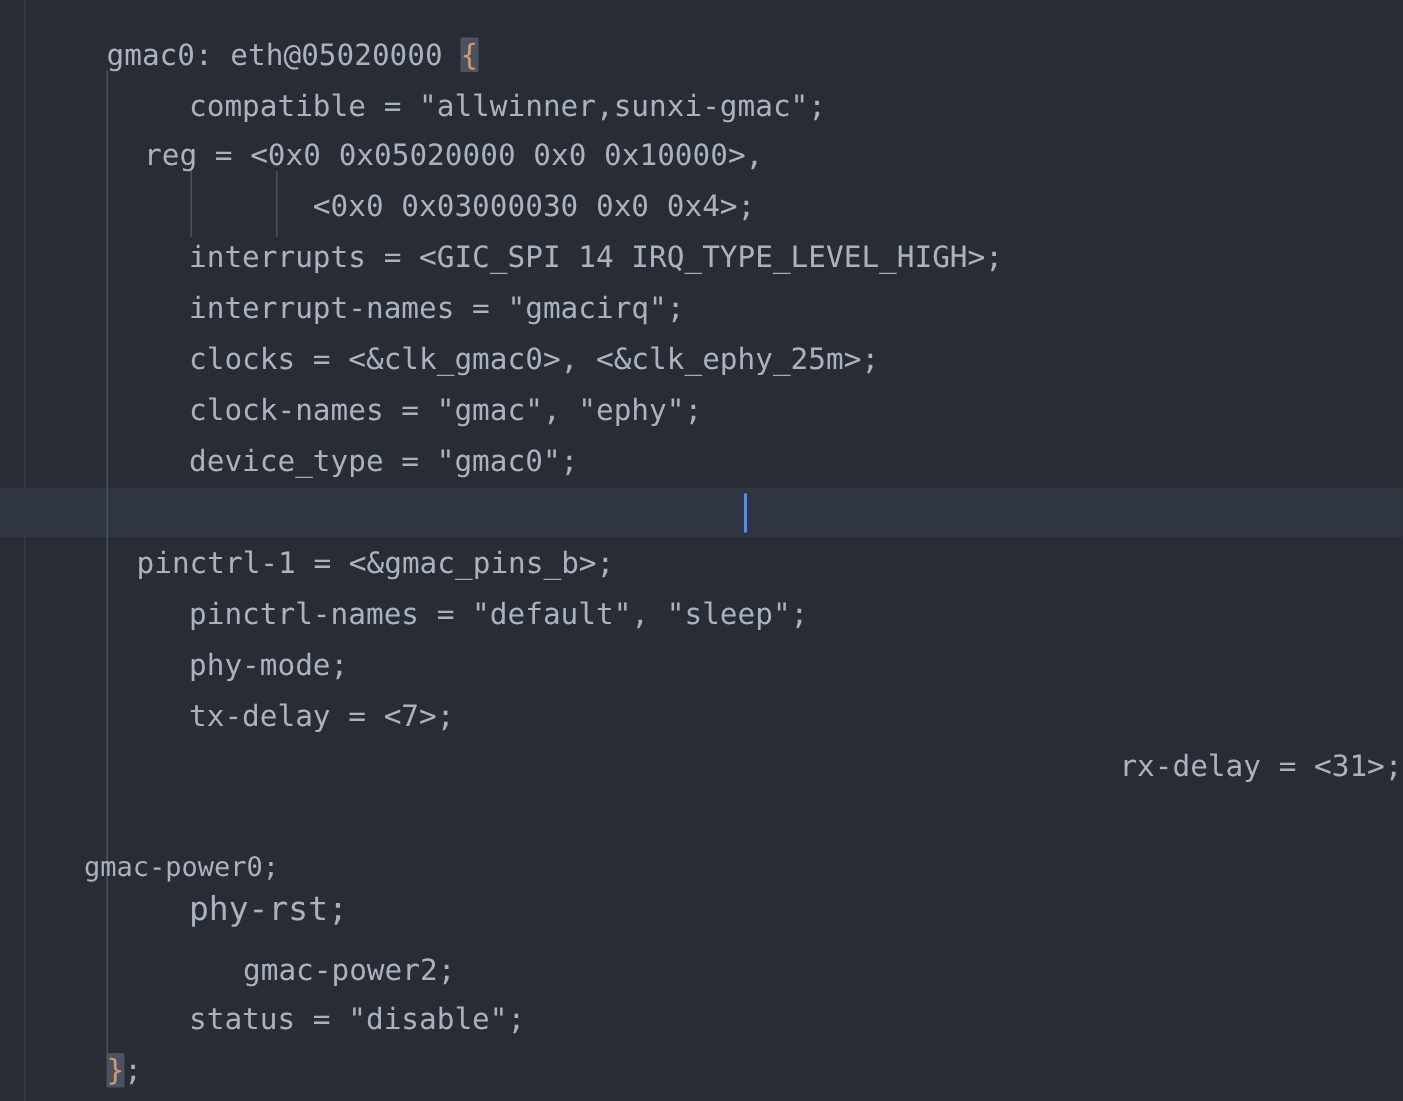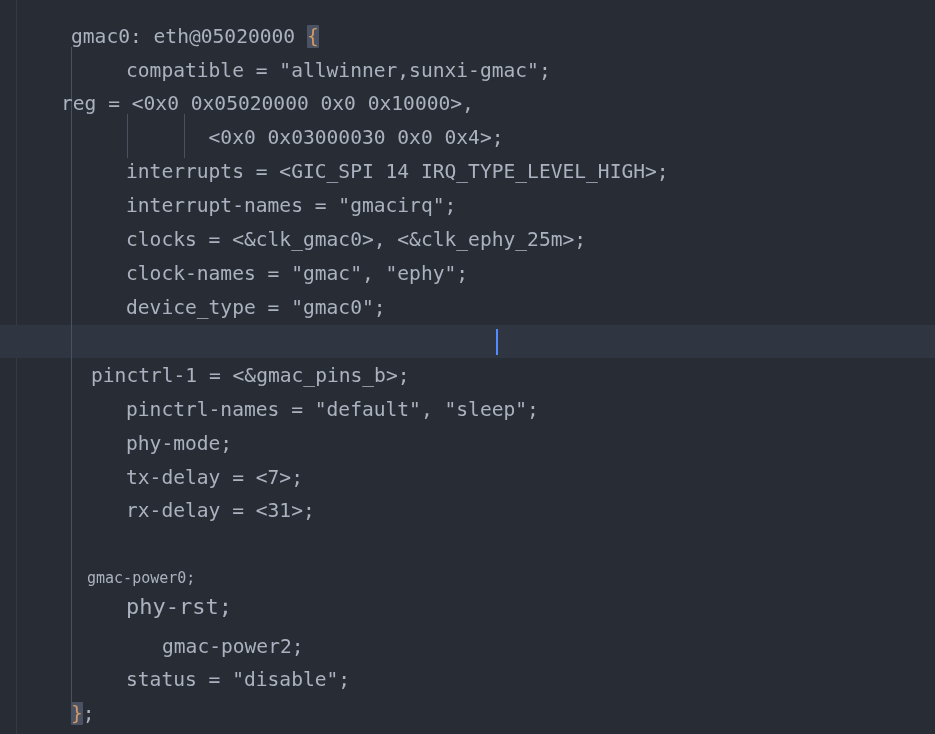--- a/index.html
+++ b/index.html
@@ -102,33 +102,33 @@
   <div class="gutter-strip"></div>
 
   <div class="code-surface" id="code-surface">
 
   <div class="active-line-band" style="top: 325px; background: rgb(47, 53, 65);"></div>
       <div class="indent-guide" style="left: 71px; top: 47px; height: 660px; background: rgb(74, 81, 96);"></div>
       <div class="indent-guide" style="left: 127px; top: 114px; height: 44px; background: rgb(74, 81, 96);"></div>
       <div class="indent-guide" style="left: 184px; top: 114px; height: 44px; background: rgb(74, 81, 96);"></div>
       <div class="code-line" style="top: 20px; padding-left: 71px; box-sizing: border-box; color: rgb(171, 178, 191); font-size: 19.6px; line-height: 33px;"><span class="txt" style="color: rgb(171, 178, 191);">gmac0: eth@05020000 </span><span class="brace" style="color: rgb(209, 154, 102); background: rgb(75, 82, 99);">{</span></div>
       <div class="code-line" style="top: 54px; padding-left: 126px; box-sizing: border-box; color: rgb(171, 178, 191); font-size: 19.6px; line-height: 33px;"><span class="txt" style="color: rgb(171, 178, 191);">compatible = "allwinner,sunxi-gmac";</span></div>
-      <div class="code-line" style="top: 87px; padding-left: 61px; box-sizing: border-box; color: rgb(171, 178, 191); font-size: 19.6px; line-height: 33px;"><span class="txt" style="color: rgb(171, 178, 191);">reg = &lt;0x0 0x05020000 0x0 0x10000&gt;,</span></div>
+      <div class="code-line" style="top: 87px; padding-left: 96px; box-sizing: border-box; color: rgb(171, 178, 191); font-size: 19.6px; line-height: 33px;"><span class="txt" style="color: rgb(171, 178, 191);">reg = &lt;0x0 0x05020000 0x0 0x10000&gt;,</span></div>
       <div class="code-line" style="top: 121px; padding-left: 126px; box-sizing: border-box; color: rgb(171, 178, 191); font-size: 19.6px; line-height: 33px;"><span class="txt" style="color: rgb(171, 178, 191);">       &lt;0x0 0x03000030 0x0 0x4&gt;;</span></div>
       <div class="code-line" style="top: 155px; padding-left: 126px; box-sizing: border-box; color: rgb(171, 178, 191); font-size: 19.6px; line-height: 33px;"><span class="txt" style="color: rgb(171, 178, 191);">interrupts = &lt;GIC_SPI 14 IRQ_TYPE_LEVEL_HIGH&gt;;</span></div>
       <div class="code-line" style="top: 189px; padding-left: 126px; box-sizing: border-box; color: rgb(171, 178, 191); font-size: 19.6px; line-height: 33px;"><span class="txt" style="color: rgb(171, 178, 191);">interrupt-names = "gmacirq";</span></div>
       <div class="code-line" style="top: 223px; padding-left: 126px; box-sizing: border-box; color: rgb(171, 178, 191); font-size: 19.6px; line-height: 33px;"><span class="txt" style="color: rgb(171, 178, 191);">clocks = &lt;&amp;clk_gmac0&gt;, &lt;&amp;clk_ephy_25m&gt;;</span></div>
       <div class="code-line" style="top: 257px; padding-left: 126px; box-sizing: border-box; color: rgb(171, 178, 191); font-size: 19.6px; line-height: 33px;"><span class="txt" style="color: rgb(171, 178, 191);">clock-names = "gmac", "ephy";</span></div>
       <div class="code-line" style="top: 291px; padding-left: 126px; box-sizing: border-box; color: rgb(171, 178, 191); font-size: 19.6px; line-height: 33px;"><span class="txt" style="color: rgb(171, 178, 191);">device_type = "gmac0";</span></div>
       <div class="code-line" style="top: 359px; padding-left: 91px; box-sizing: border-box; color: rgb(171, 178, 191); font-size: 19.6px; line-height: 33px;"><span class="txt" style="color: rgb(171, 178, 191);">pinctrl-1 = &lt;&amp;gmac_pins_b&gt;;</span></div>
       <div class="code-line" style="top: 393px; padding-left: 126px; box-sizing: border-box; color: rgb(171, 178, 191); font-size: 19.6px; line-height: 33px;"><span class="txt" style="color: rgb(171, 178, 191);">pinctrl-names = "default", "sleep";</span></div>
       <div class="code-line" style="top: 427px; padding-left: 126px; box-sizing: border-box; color: rgb(171, 178, 191); font-size: 19.6px; line-height: 33px;"><span class="txt" style="color: rgb(171, 178, 191);">phy-mode;</span></div>
       <div class="code-line" style="top: 461px; padding-left: 126px; box-sizing: border-box; color: rgb(171, 178, 191); font-size: 19.6px; line-height: 33px;"><span class="txt" style="color: rgb(171, 178, 191);">tx-delay = &lt;7&gt;;</span></div>
-      <div class="code-line" style="top: 494px; padding-left: 126px; box-sizing: border-box; color: rgb(171, 178, 191); font-size: 19.6px; line-height: 33px;"><span class="txt" style="color: rgb(171, 178, 191);">rx-delay = &lt;31&gt;;</span></div>
+      <div class="code-line" style="top: 494px; padding-left: 126px; box-sizing: border-box; color: rgb(171, 178, 191); font-size: 19.6px; line-height: 33px; text-align: right;"><span class="txt" style="color: rgb(171, 178, 191);">rx-delay = &lt;31&gt;;</span></div>
       <div class="code-line" style="top: 559px; padding-left: 126px; box-sizing: border-box; color: rgb(171, 178, 191); font-size: 22px; line-height: 33px; margin-top: 31px;"><span class="txt" style="color: rgb(171, 178, 191);">phy-rst;</span></div>
-      <div class="code-line" style="top: 562px; padding-left: 87px; box-sizing: border-box; color: rgb(171, 178, 191); font-size: 15px; line-height: 33px;"><span class="txt" style="color: rgb(171, 178, 191);">gmac-power0;</span></div>
+      <div class="code-line" style="top: 562px; padding-left: 56px; box-sizing: border-box; color: rgb(171, 178, 191); font-size: 18px; line-height: 33px;"><span class="txt" style="color: rgb(171, 178, 191);">gmac-power0;</span></div>
       <div class="code-line" style="top: 630px; padding-left: 126px; box-sizing: border-box; color: rgb(171, 178, 191); font-size: 19.6px; line-height: 33px;"><span class="txt" style="color: rgb(171, 178, 191); margin-left: 36px;">gmac-power2;</span></div>
       <div class="code-line" style="top: 663px; padding-left: 126px; box-sizing: border-box; color: rgb(171, 178, 191); font-size: 19.6px; line-height: 33px;"><span class="txt" style="color: rgb(171, 178, 191);">status = "disable";</span></div>
       <div class="code-line" style="top: 697px; padding-left: 71px; box-sizing: border-box; color: rgb(171, 178, 191); font-size: 19.6px; line-height: 33px;"><span class="brace" style="color: rgb(209, 154, 102); background: rgb(75, 82, 99);">}</span><span class="semi" style="color: rgb(171, 178, 191);">;</span></div>
       <div class="caret" style="left: 495.9px; top: 329px; background: rgb(82, 139, 255);"></div>
     </div>
 
 </div>
 
 </body></html>

